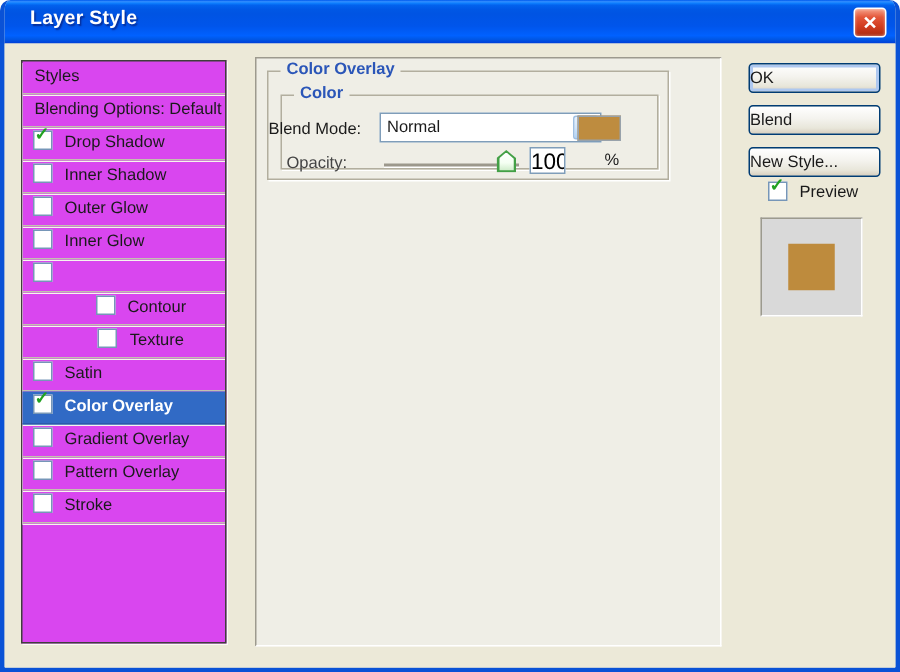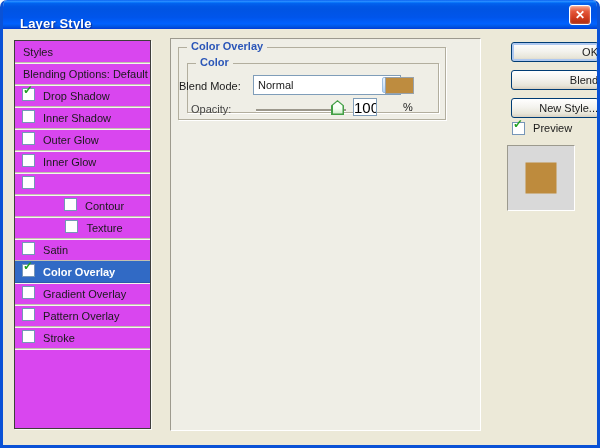--- a/index.html
+++ b/index.html
@@ -11,21 +11,21 @@
     background:#ECE9D8;
     border-left:3px solid #0A52D6; border-right:3px solid #0A52D6; border-bottom:3px solid #0A52D6;
     border-radius:7px 7px 0 0; overflow:hidden;
   }
   .titlebar {
     position:absolute; top:0; left:-3px; right:-3px; height:29px;
     background:linear-gradient(to bottom,#0058ee 0%,#3390ff 4%,#0f80ff 7%,#0262ee 12%,#0057e5 22%,#0054e3 32%,#0055eb 60%,#0061ff 82%,#0058e6 90%,#003dd7 100%);
     border-radius:7px 7px 0 0;
   }
   .title {
-    position:absolute; left:20px; top:16px; color:#fff; font-weight:bold; font-size:13px;
+    position:absolute; left:20px; top:4px; color:#fff; font-weight:bold; font-size:13px;
     text-shadow:1px 1px 1px rgba(8,24,110,0.65); letter-spacing:0.2px;
   }
   .close-btn {
     position:absolute; right:9px; top:5px; width:22px; height:20px;
     border:1px solid #fff; border-radius:3px;
     background:linear-gradient(to bottom,#f5a088 0%,#e4573a 30%,#d13c1f 65%,#aa2b10 100%);
     color:#fff; font-weight:bold; font-size:12px; line-height:18px; text-align:center;
     box-shadow:inset 0 0 2px rgba(255,255,255,.6);
     cursor:pointer;
   }
@@ -100,25 +100,25 @@
   }
   .opacity-input {
     position:absolute; left:182px; top:59px; width:24px; height:18px;
     border:1px solid #7F9DB9; background:#fff; text-align:center;
     font-family:"Liberation Sans",sans-serif; font-size:15px;
   }
   .pct { position:absolute; left:232px; top:62px; }
 
   
   .xp-btn {
-    position:absolute; left:508px; width:88px; height:20px;
+    position:absolute; left:496px; width:88px; height:20px;
     border:1px solid #003C74; border-radius:3px;
     background:linear-gradient(to bottom,#ffffff 0%,#f4f3ee 45%,#e8e6da 80%,#d8d0c0 100%);
     font-family:"Liberation Sans",sans-serif; font-size:11px; color:#1a1a1a;
-    text-align:right; line-height:18px; cursor:pointer;
+    text-align:left; line-height:18px; cursor:pointer;
   }
   .xp-btn.default { box-shadow:inset 0 0 0 2px #AEC8F0; }
   .btn-ok { top:13px; }
   .btn-cancel { top:41px; }
   .btn-newstyle { top:69px; }
 
   .preview-wrap { position:absolute; left:509px; top:92px; height:14px; line-height:14px; cursor:pointer; }
   .preview-wrap .cb { vertical-align:-3px; }
 
   .thumb {

